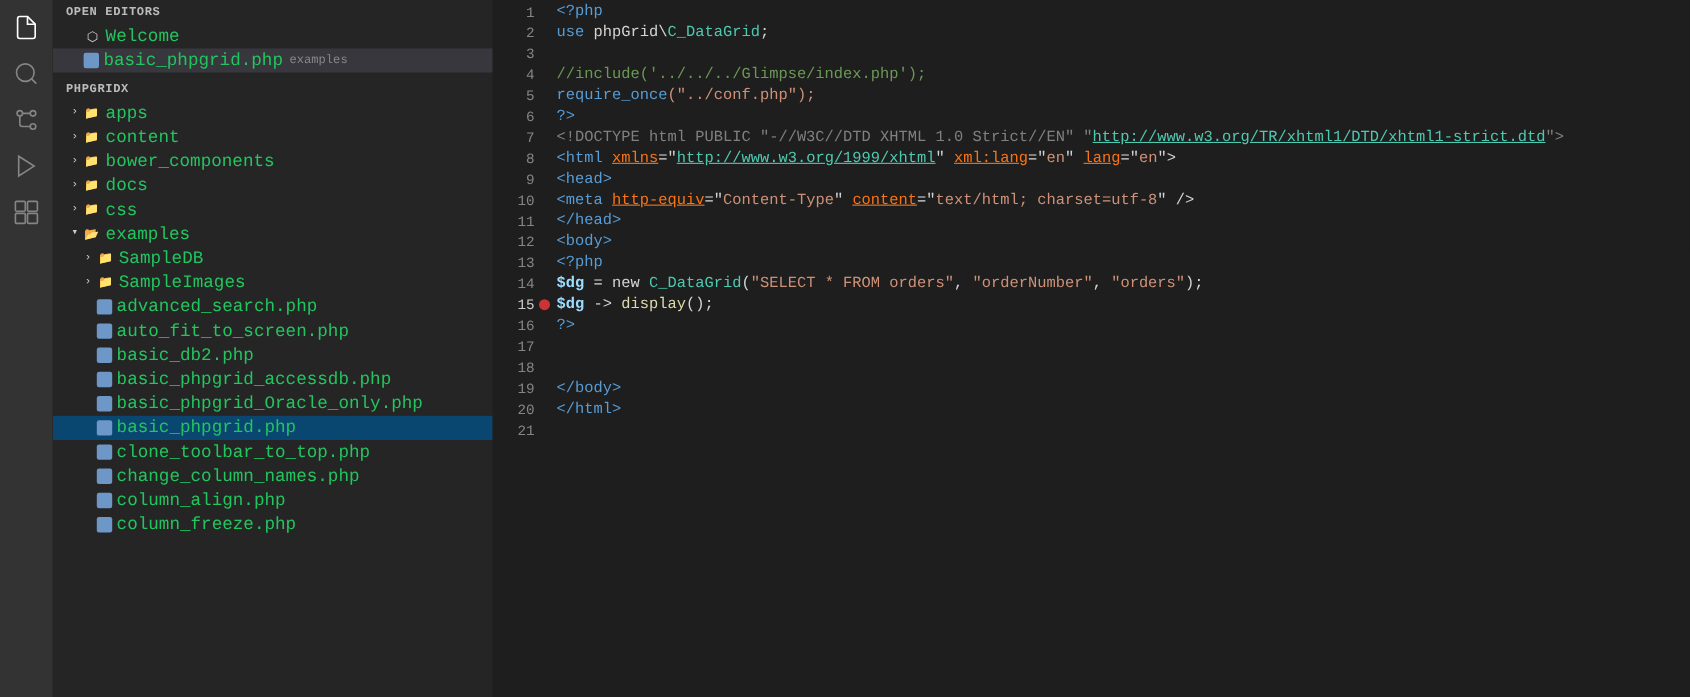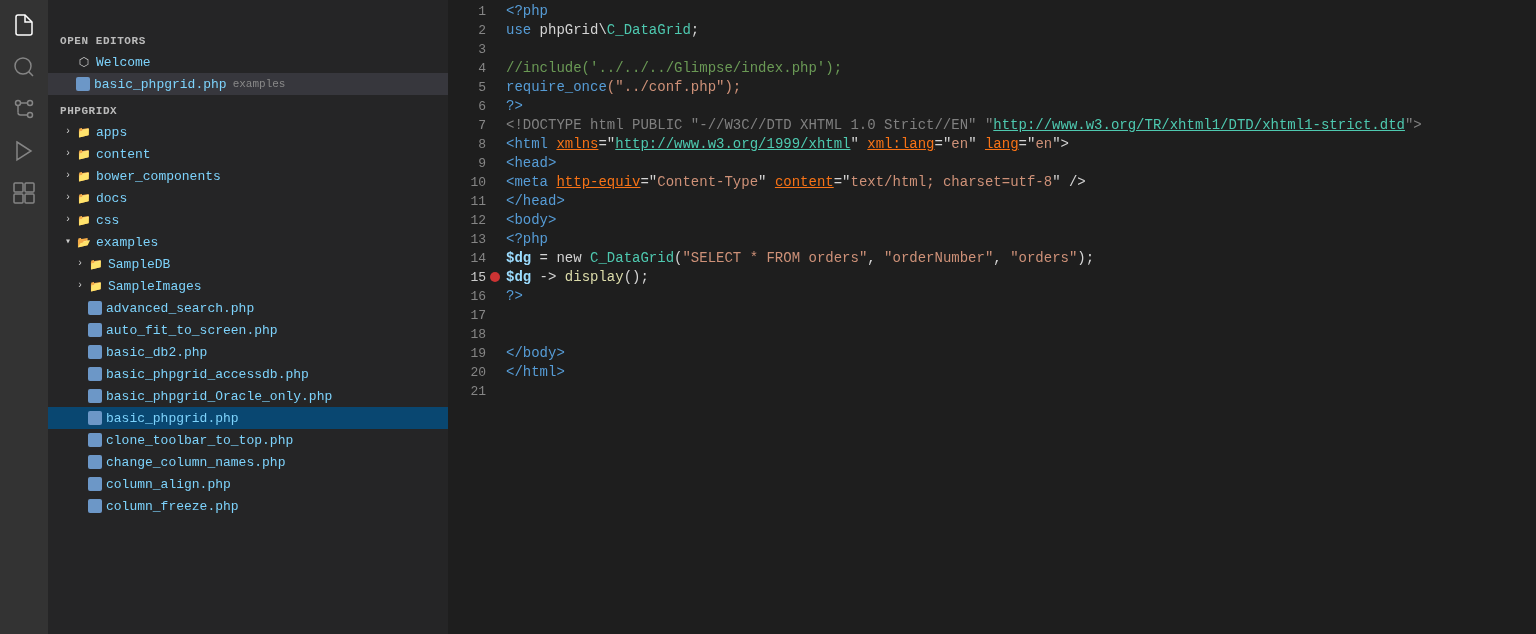--- a/index.html
+++ b/index.html
@@ -97,22 +97,22 @@
       width: 14px;
       height: 14px;
       background: #6c97c7;
       border-radius: 2px;
       display: inline-block;
       margin-right: 4px;
       flex-shrink: 0;
     }
 
     .item-label {
-      color: #7dd3fc;
-      font-size: 13px;
+      color: #22c55e;
+      font-size: 16px;
     }
     .badge {
       margin-left: 6px;
       color: #888888;
       font-size: 11px;
     }
 
     
     .editor {
       flex: 1;
@@ -171,21 +171,20 @@
       font-size: 14px;
     }
 
     .open-editors-title {
       color: #bbbbbb;
       font-size: 11px;
       font-weight: 700;
       text-transform: uppercase;
       letter-spacing: 0.05em;
       padding: 6px 12px 4px 12px;
-      margin-top: 29px;
     }
 
     .open-editor-item {
       display: flex;
       align-items: center;
       padding: 2px 12px;
       height: 22px;
       cursor: pointer;
     }
     .open-editor-item.active { background: #37373d; }

